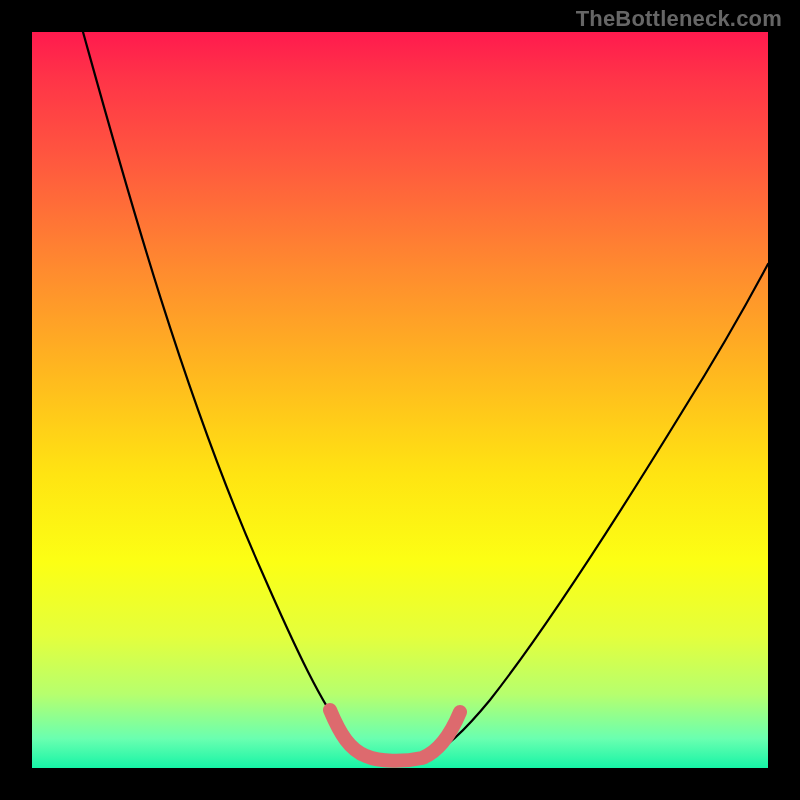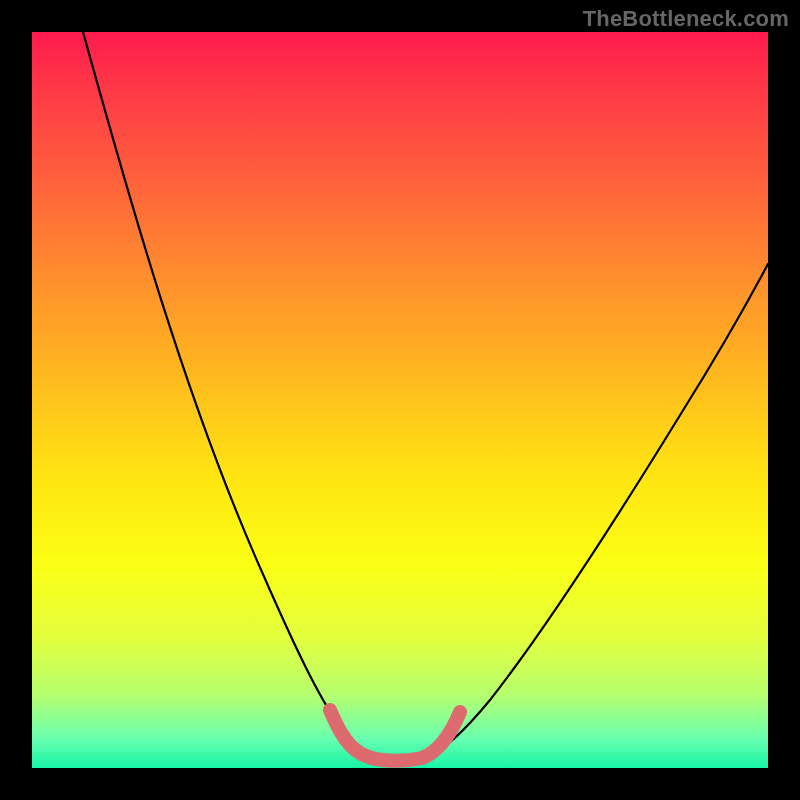--- a/index.html
+++ b/index.html
@@ -34,21 +34,21 @@
       #fcff14 72%,
       #e4ff3c 82%,
       #b6ff6e 90%,
       #6affb0 96%,
       #16f4a6 100%
     );
   }
   .watermark {
     position: absolute;
     top: 6px;
-    right: 11px;
+    right: 18px;
     font-family: Arial, Helvetica, sans-serif;
     font-size: 22px;
     font-weight: 600;
     color: #666666;
     letter-spacing: 0.2px;
     user-select: none;
   }
   svg.curves {
     position: absolute;
     top: 0;

